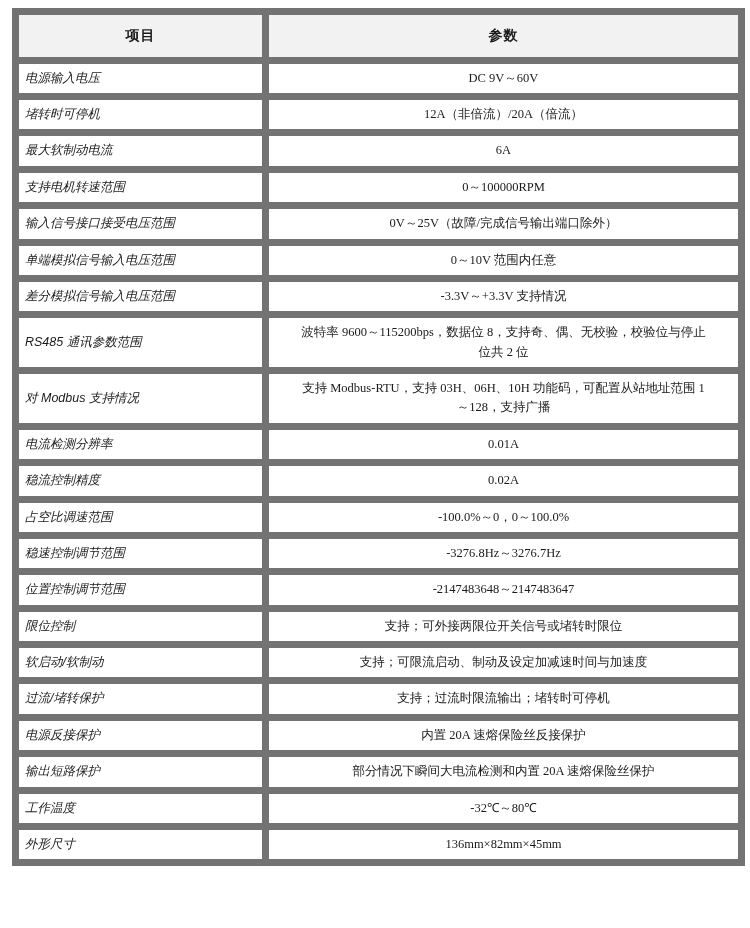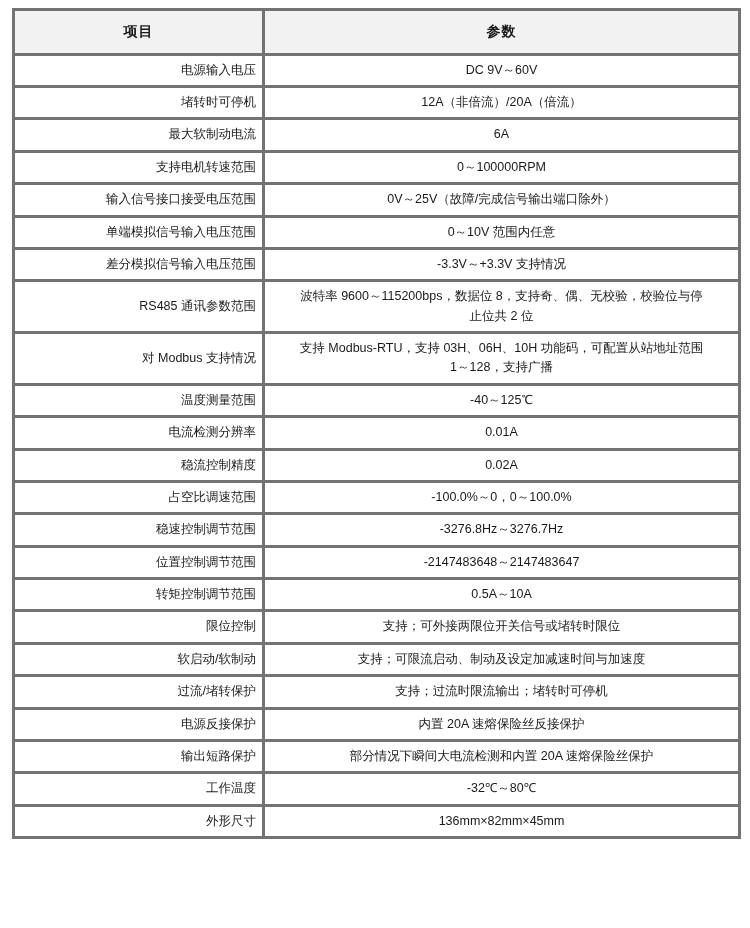--- a/index.html
+++ b/index.html
@@ -20,43 +20,45 @@
     padding: 8px 12px 10px 12px;
     background: #ffffff;
   }
   table.spec {
     width: 726px;
     border-collapse: collapse;
     table-layout: fixed;
     border: 1px solid #b4b4b4;
   }
   table.spec th, table.spec td {
-    border: 3px solid #737373;
+    border: 7px solid #737373;
     font-size: 12.5px;
     line-height: 1.55;
     color: #1a1a1a;
     padding: 5px 6px;
     vertical-align: middle;
   }
   table.spec thead th {
     background: #f2f2f2;
     font-weight: bold;
     font-size: 14px;
     text-align: center;
     padding: 10px 6px;
     letter-spacing: 1px;
   }
   col.c-item { width: 250px; }
   col.c-param { width: 476px; }
   td.item {
-    text-align: right;
+    text-align: left;
     white-space: nowrap;
+    font-style: italic;
   }
   td.param {
     text-align: center;
+    font-family: Liberation Serif, serif;
   }
   td.param .wrap {
     display: block;
     padding: 0 26px;
     text-align: center;
   }
 </style>
 </head>
 <body>
 
@@ -121,26 +123,20 @@
             <span class="wrap">波特率 9600～115200bps，数据位 8，支持奇、偶、无校验，校验位与停止位共 2 位</span>
           </td>
         </tr>
         <tr>
           <td class="item">对 Modbus 支持情况</td>
           <td class="param">
             <span class="wrap">支持 Modbus-RTU，支持 03H、06H、10H 功能码，可配置从站地址范围 1～128，支持广播</span>
           </td>
         </tr>
         <tr>
-          <td class="item">温度测量范围</td>
-          <td class="param">
-            <span class="wrap">-40～125℃</span>
-          </td>
-        </tr>
-        <tr>
           <td class="item">电流检测分辨率</td>
           <td class="param">
             <span class="wrap">0.01A</span>
           </td>
         </tr>
         <tr>
           <td class="item">稳流控制精度</td>
           <td class="param">
             <span class="wrap">0.02A</span>
           </td>
@@ -154,26 +150,20 @@
         <tr>
           <td class="item">稳速控制调节范围</td>
           <td class="param">
             <span class="wrap">-3276.8Hz～3276.7Hz</span>
           </td>
         </tr>
         <tr>
           <td class="item">位置控制调节范围</td>
           <td class="param">
             <span class="wrap">-2147483648～2147483647</span>
-          </td>
-        </tr>
-        <tr>
-          <td class="item">转矩控制调节范围</td>
-          <td class="param">
-            <span class="wrap">0.5A～10A</span>
           </td>
         </tr>
         <tr>
           <td class="item">限位控制</td>
           <td class="param">
             <span class="wrap">支持；可外接两限位开关信号或堵转时限位</span>
           </td>
         </tr>
         <tr>
           <td class="item">软启动/软制动</td>

